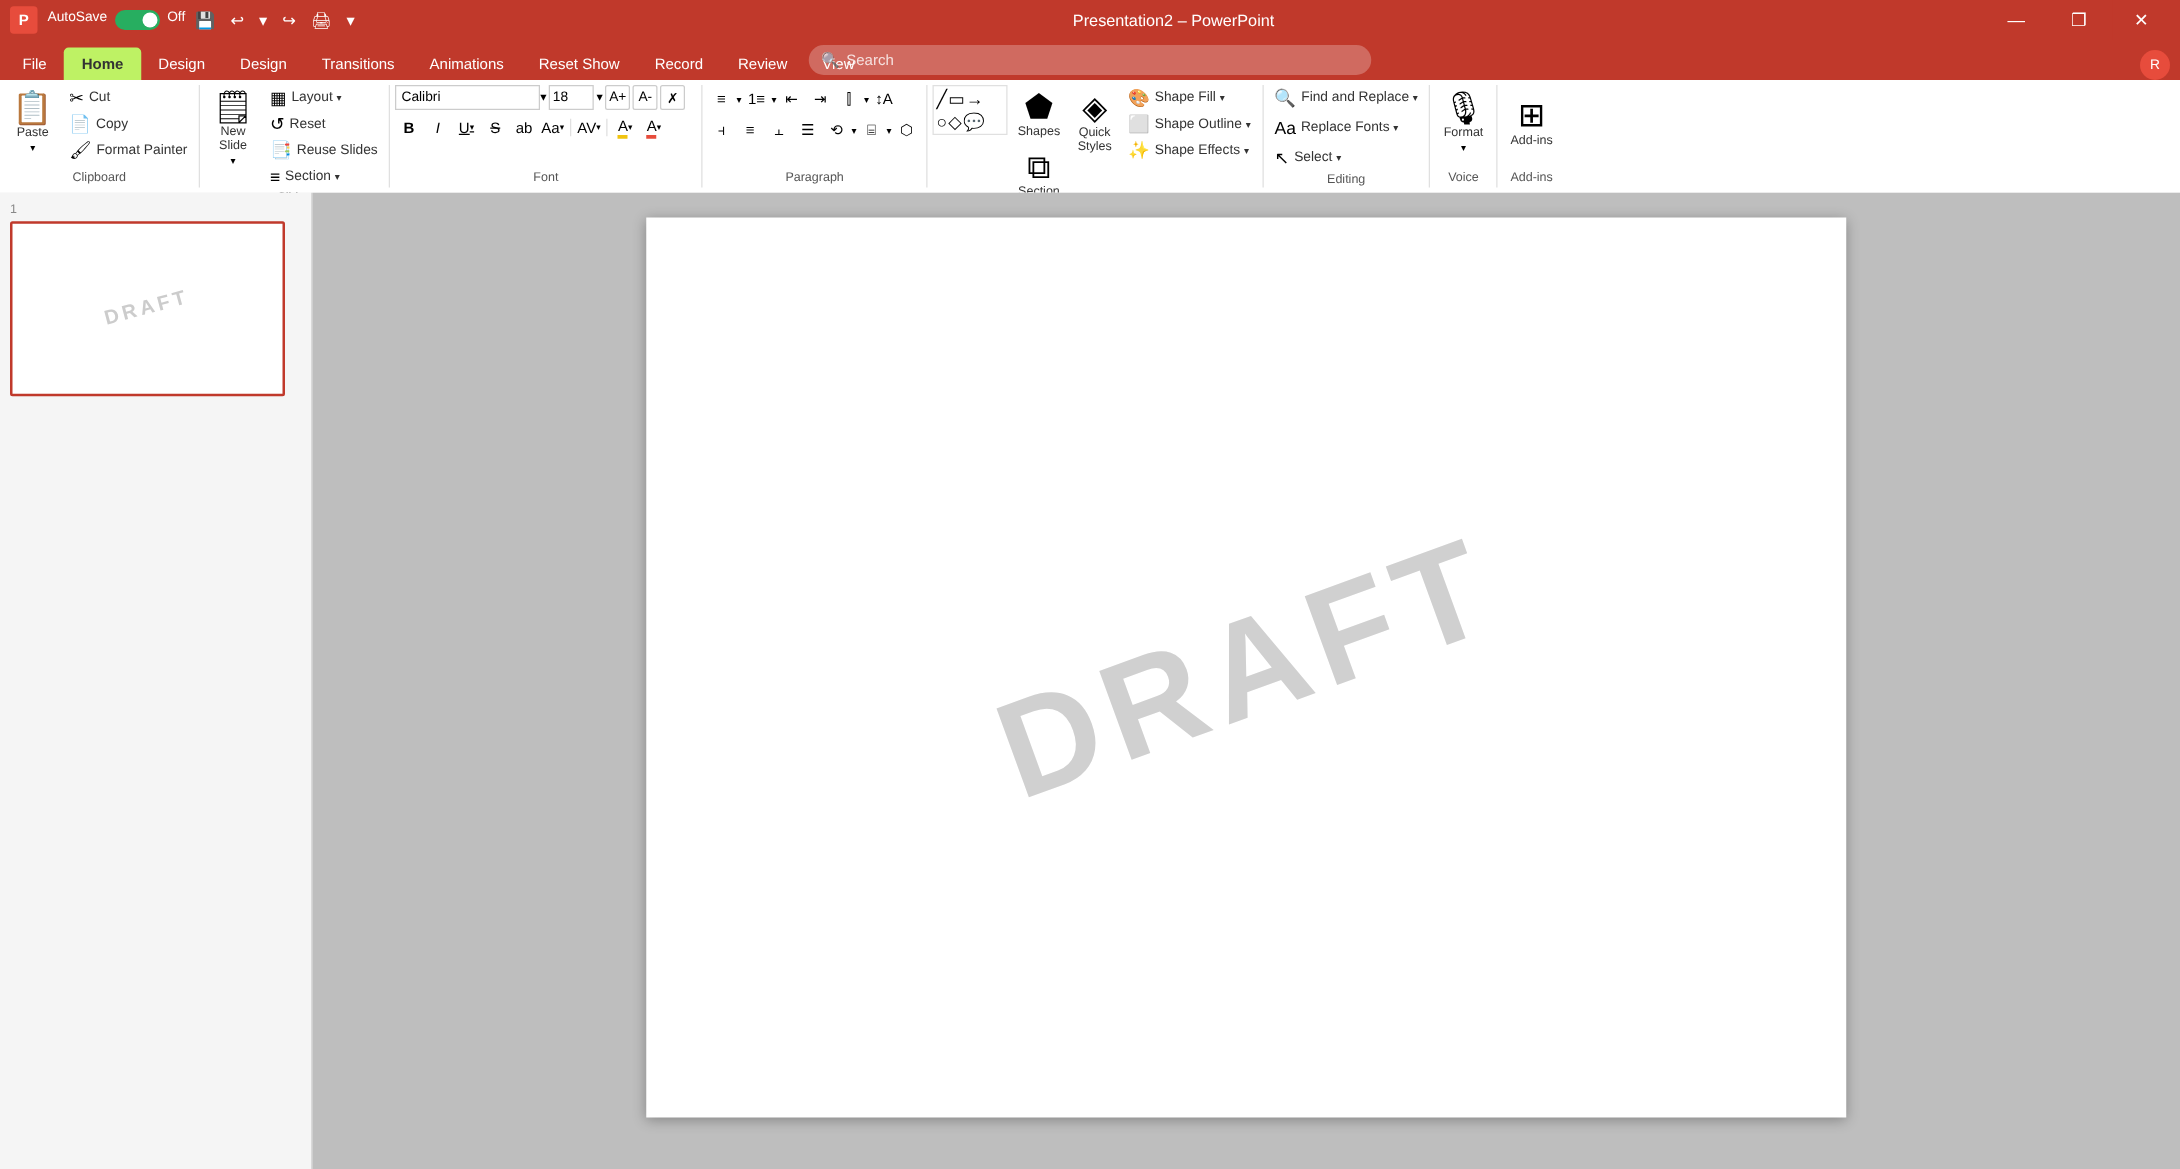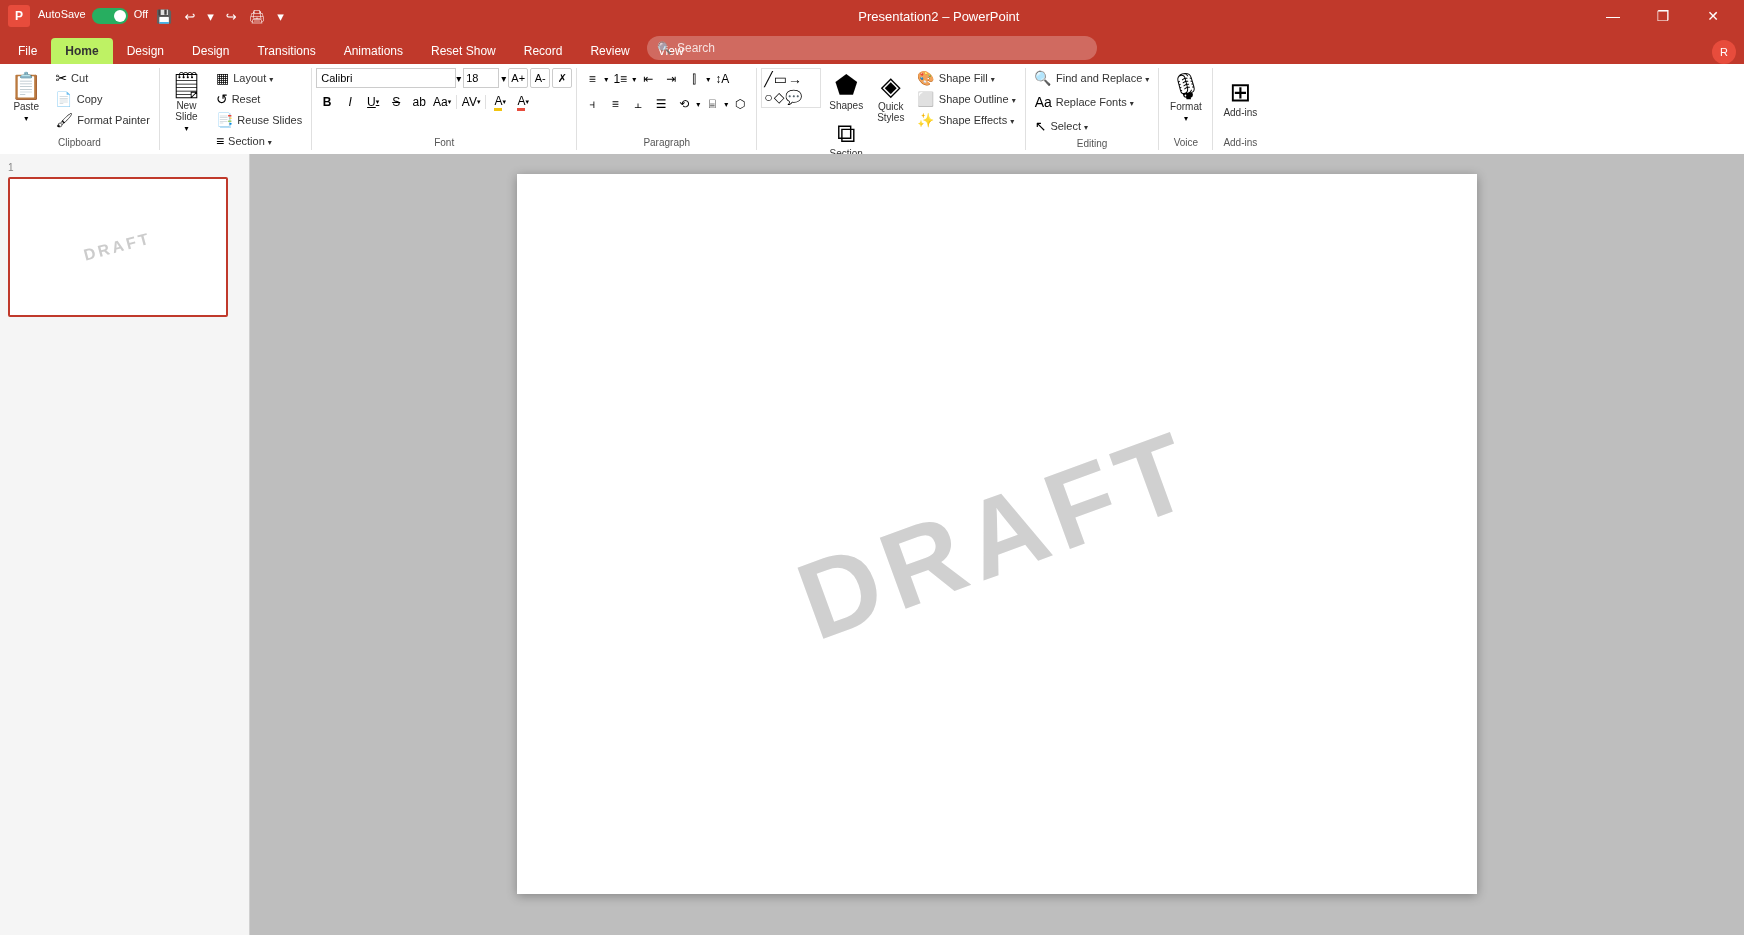--- a/index.html
+++ b/index.html
@@ -177,21 +177,21 @@
     }
     .rb-btn-small .btn-icon { font-size: 14px; }
     .rb-btn-small .btn-label { font-size: 11px; }
 
     
     .font-row {
       display: flex; align-items: center; gap: 2px; width: 100%;
     }
     .font-selector {
       border: 1px solid #ccc; height: 20px; font-size: 11px;
-      padding: 0 4px; width: 140px; cursor: pointer;
+      padding: 0 4px; width: 116px; cursor: pointer;
     }
     .font-size-selector {
       border: 1px solid #ccc; height: 20px; font-size: 11px;
       padding: 0 2px; width: 36px; cursor: pointer;
     }
     .font-btn {
       width: 20px; height: 20px; border: 1px solid #ccc; background: white;
       font-size: 11px; cursor: pointer; display: flex; align-items: center; justify-content: center;
       border-radius: 2px;
     }

